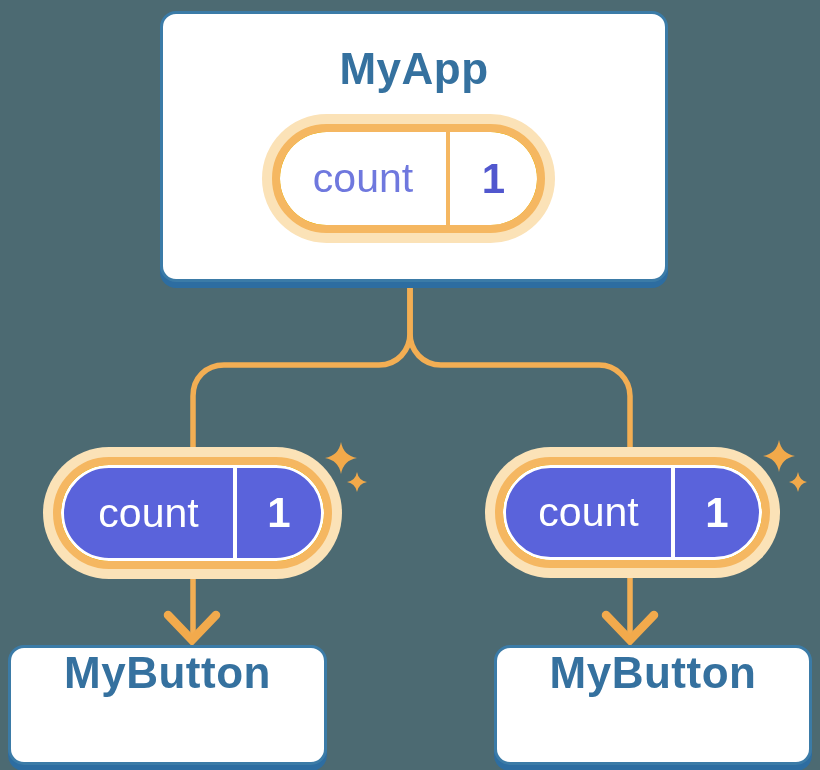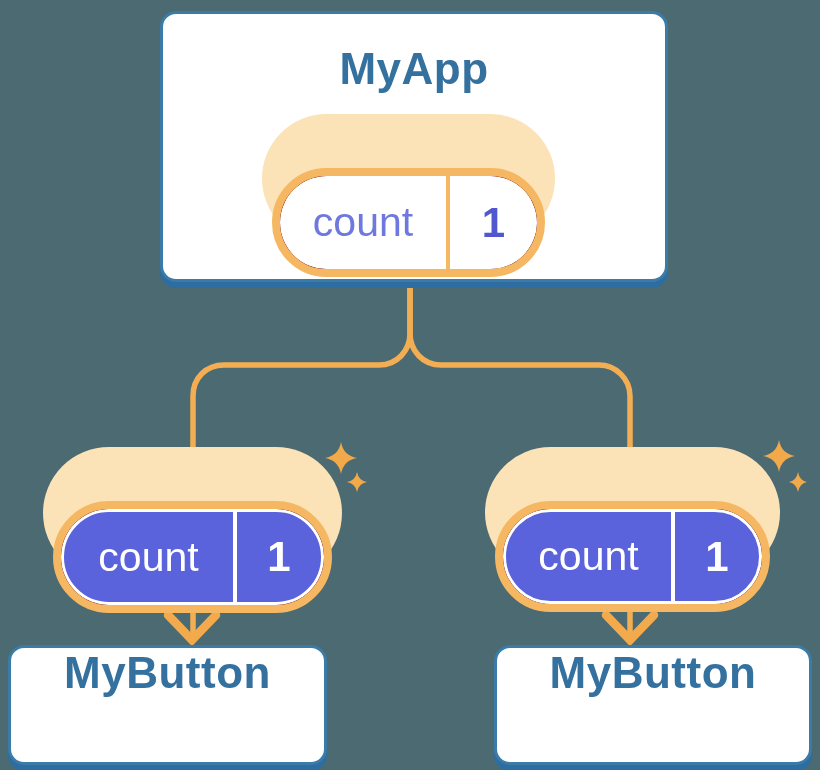--- a/index.html
+++ b/index.html
@@ -25,21 +25,21 @@
 
   .pill{
     position:absolute;box-sizing:border-box;background:#FBE2B7;
     border-radius:999px;padding:10px;
   }
   #pill-root{left:262px;top:114px;width:293px;height:129px;}
   #pill-left{left:43px;top:447px;width:299px;height:132px;}
   #pill-right{left:485px;top:447px;width:295px;height:131px;}
   .pill-mid{
     box-sizing:border-box;height:100%;border:8px solid #F5B761;
-    border-radius:999px;background:#7f1d1d;display:flex;overflow:hidden;margin-top:44px;
+    border-radius:999px;background:#eab308;display:flex;overflow:hidden;
   }
   .pill-core{
     box-sizing:border-box;flex:1;border-radius:999px;display:flex;
     align-items:stretch;overflow:hidden;
   }
   .pill-light .pill-core{background:#FFFFFF;}
   .pill-purple .pill-core{background:#5A63DB;border:3px solid #FFFFFF;}
   .seg-name{
     flex:1;display:flex;align-items:center;justify-content:center;
     font-size:41px;font-weight:400;

